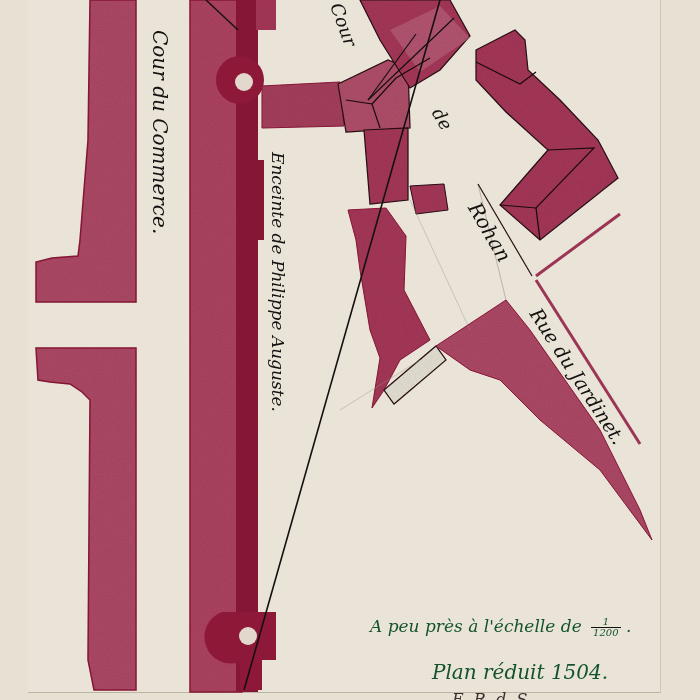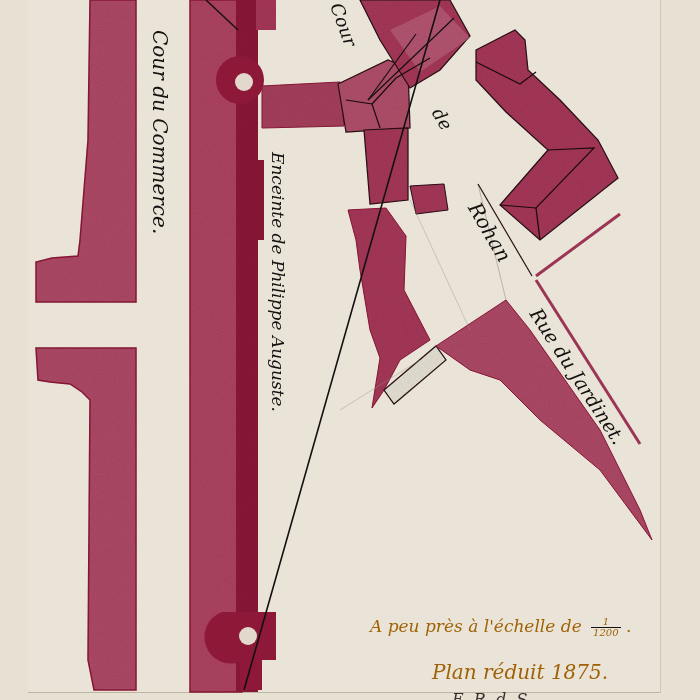--- a/index.html
+++ b/index.html
@@ -24,21 +24,21 @@
       font-family: "DejaVu Serif", serif;
       font-style: italic;
       color: #141010;
       white-space: nowrap;
       transform-origin: 0 0;
     }
     .caption {
       position: absolute;
       font-family: "DejaVu Serif", serif;
       font-style: italic;
-      color: #a16207;
+      color: #14532d;
       white-space: nowrap;
     }
     .frac {
       display: inline-block; vertical-align: middle;
       text-align: center; font-size: 10px; line-height: 10px;
       margin-left: 4px;
     }
     .frac .num { display: block; border-bottom: 1px solid #141010; padding: 0 2px; }
     .frac .den { display: block; padding: 0 2px; font-style: italic; }
   </style>
@@ -143,16 +143,16 @@
 
   <div class="caption" style="left:370px; top:616px; font-size:17px;">
     <span>A peu près à l'échelle de</span>
     <span class="frac">
       <span class="num">1</span>
       <span class="den">1200</span>
     </span>
     <span>.</span>
   </div>
 
-  <div class="caption" style="left:432px; top:660px; font-size:20px;">Plan réduit 1875.</div>
+  <div class="caption" style="left:432px; top:660px; font-size:20px;">Plan réduit 1504.</div>
 
   <div class="caption" style="left:452px; top:690px; font-size:16px; color:#3a3030;">E. R. d. S.</div>
 </div>
 
 </body></html>

